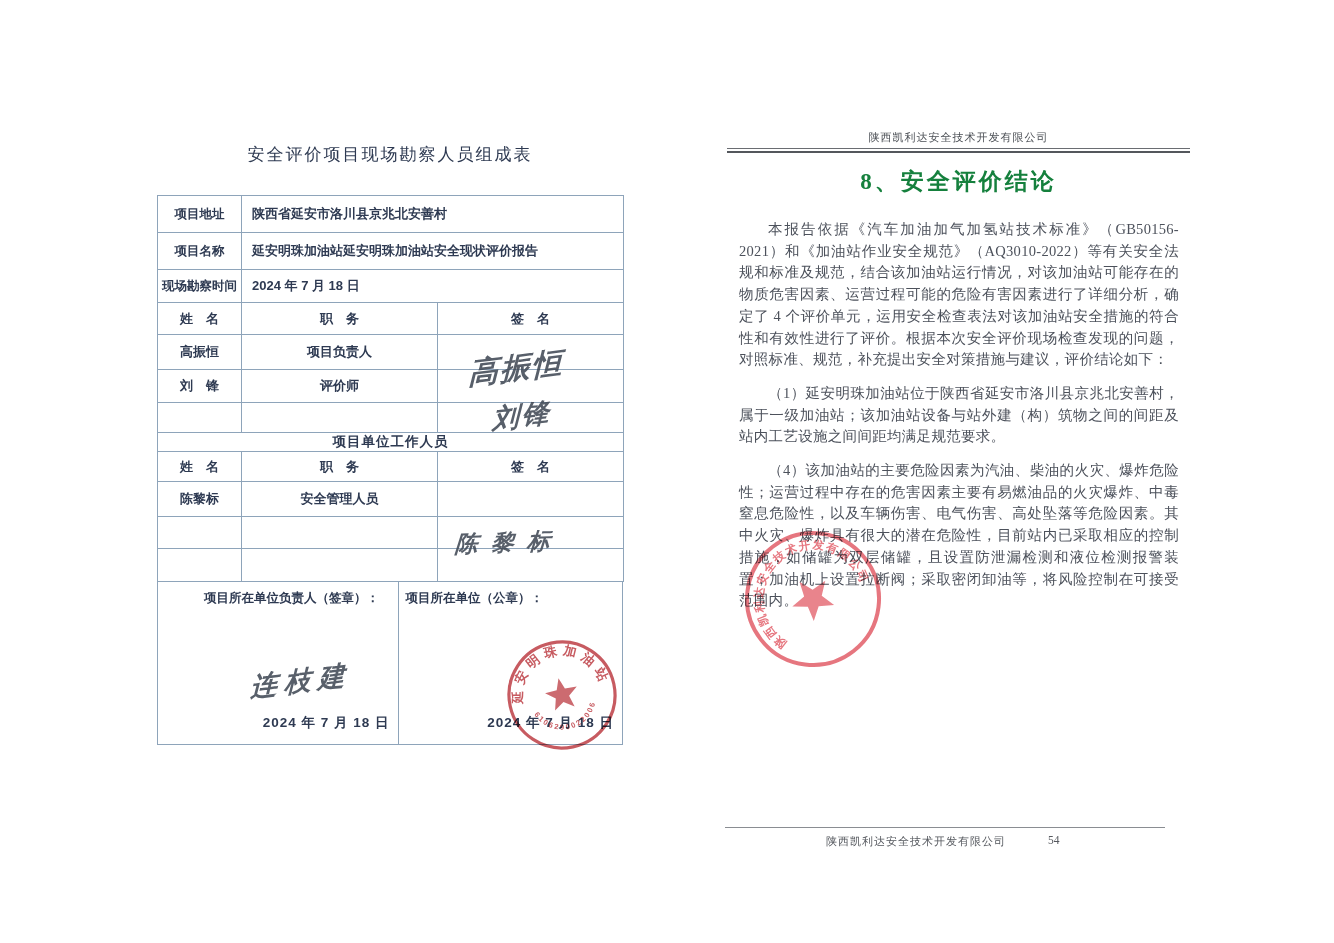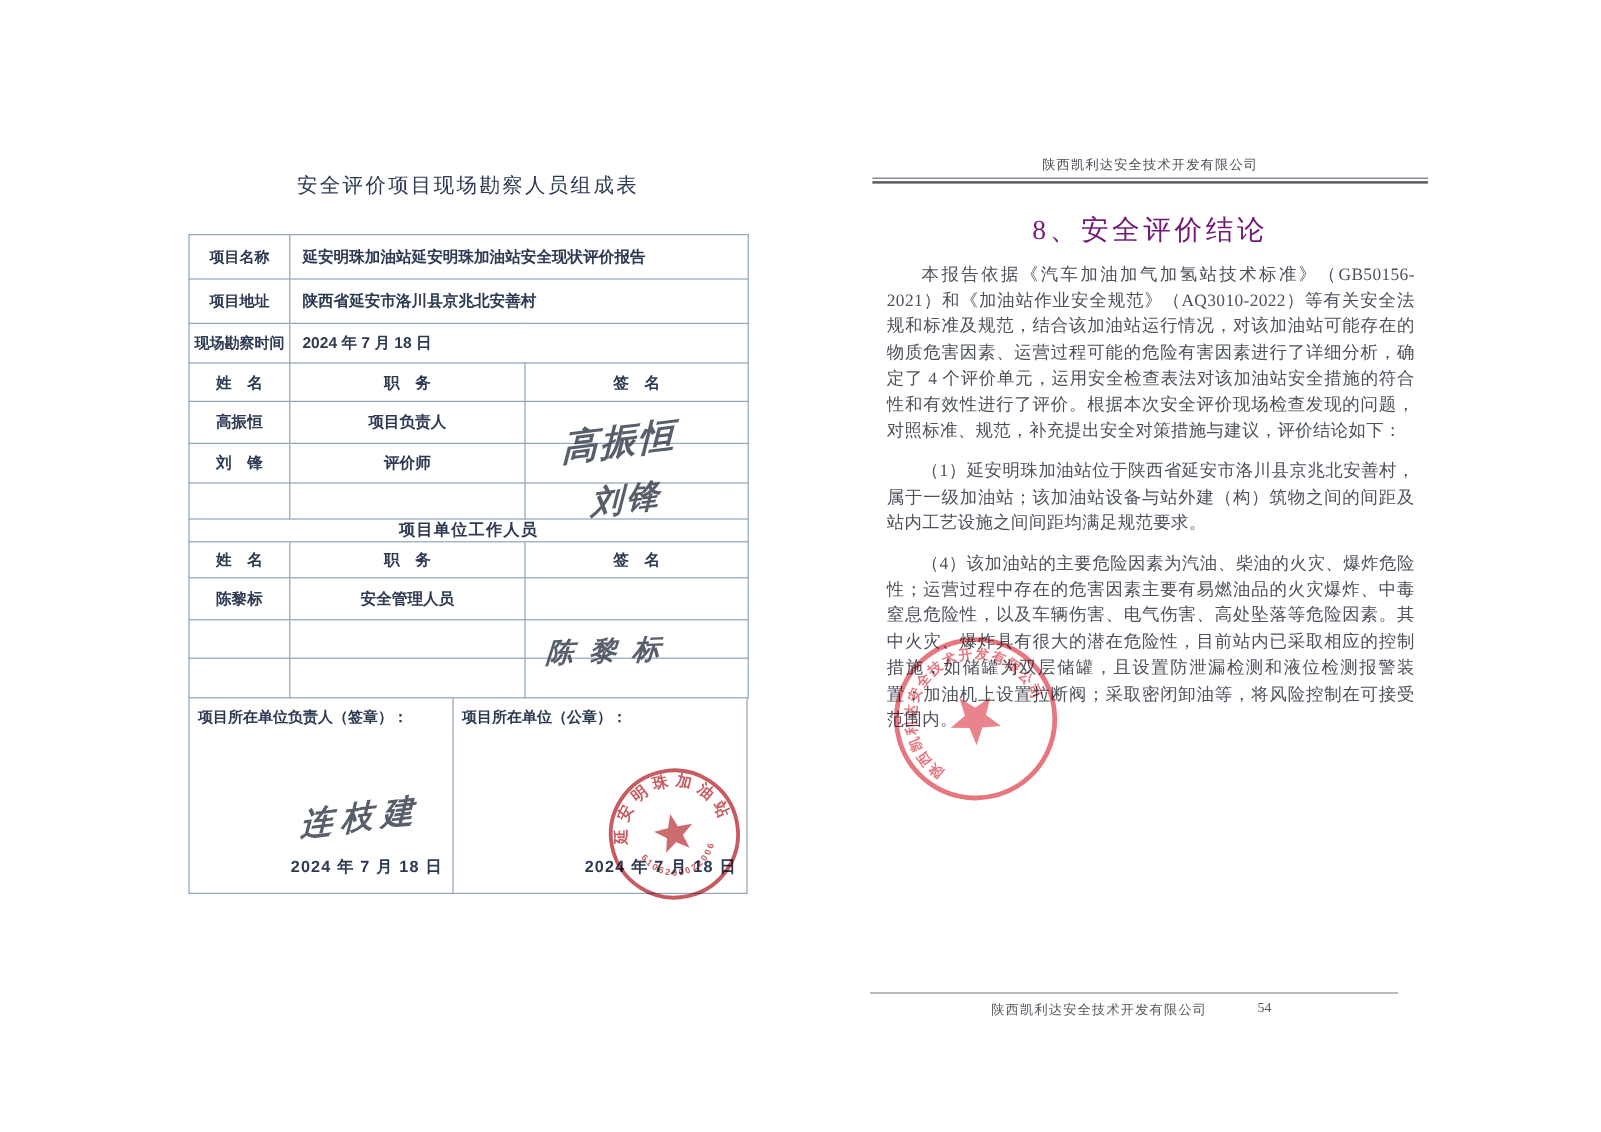--- a/index.html
+++ b/index.html
@@ -21,21 +21,21 @@
     padding:0 6px; overflow:hidden;
   }
   .ltable th { text-align:center; padding:0 2px; font-size:12.5px; }
   .ltable td.val { text-align:left; padding-left:10px; font-size:13px; }
   .ltable td.sect { text-align:center; font-size:13.5px; letter-spacing:1px; }
   .ltable td.hdr { text-align:center; font-size:13px; }
   .ltable td.name { text-align:center; }
   .ltable td.role { text-align:center; }
   .bottom-row {
     display:flex; width:466px; height:163px; box-sizing:border-box;
-    border:1px solid #8ea4ba; border-top:none;
+    border:1px solid #8ea4ba; border-top:none;padding-left:39px;
   }
   .bcell { position:relative; box-sizing:border-box; height:100%; }
   .bcell-left  { width:221px; border-right:1px solid #8ea4ba; }
   .bcell-right { width:245px; }
   .bcell .blabel {
     position:absolute; left:7px; top:8px; font-size:12.5px; font-weight:bold; color:#2e3a52;
   }
   .bcell .bdate {
     position:absolute; right:8px; bottom:12px; font-size:13.5px; font-weight:bold;
     color:#2e3a52; letter-spacing:1px;
@@ -58,22 +58,22 @@
 
   
   #right-page { position:absolute; left:667px; top:0; width:667px; height:943px; }
   .rp-header {
     position:absolute; left:727px; top:130px; width:463px; text-align:center;
     font-size:11px; color:#4c5056; letter-spacing:1px; font-family:"Liberation Serif", serif;
   }
   .rp-rule-thin  { position:absolute; left:727px; top:148px; width:463px; height:1px; background:#6a6d72; }
   .rp-rule-thick { position:absolute; left:727px; top:151px; width:463px; height:2px; background:#54575c; }
   .rp-title {
-    position:absolute; left:727px; top:176px; width:463px; text-align:center;
-    font-size:23px; font-weight:normal; color:#701a75; letter-spacing:3px;
+    position:absolute; left:727px; top:166px; width:463px; text-align:center;
+    font-size:23px; font-weight:bold; color:#15803d; letter-spacing:3px;
     font-family:"Liberation Serif", serif;
   }
   .rp-body {
     position:absolute; left:727px; top:207px; width:464px;
     font-size:14.5px; line-height:21.7px; color:#4c515b; text-align:justify;
     font-family:"Liberation Serif", serif; letter-spacing:.3px;
   }
   .rp-body p { margin:12px; text-indent:2em; }
   .bold-conclusion { font-weight:bold; color:#3a3f49; }
   .rp-footline { position:absolute; left:725px; top:827px; width:440px; height:1px; background:#8a8d92; }
@@ -95,26 +95,26 @@
 
   <div class="ltable-wrap">
     <table class="ltable">
       <colgroup>
           <col style="width:84px">
           <col style="width:196px">
           <col style="width:186px">
         </colgroup>
       <tbody>
           <tr style="height:37px">
+        <th>项目地址</th>
+        <td class="val" colspan="2">陕西省延安市洛川县京兆北安善村</td>
+      </tr>
+      <tr style="height:37px">
         <th>项目名称</th>
         <td class="val" colspan="2">延安明珠加油站延安明珠加油站安全现状评价报告</td>
-      </tr>
-      <tr style="height:37px">
-        <th>项目地址</th>
-        <td class="val" colspan="2">陕西省延安市洛川县京兆北安善村</td>
       </tr>
       <tr style="height:33px">
         <th>现场勘察时间</th>
         <td class="val" colspan="2">2024 年 7 月 18 日</td>
       </tr>
       <tr style="height:32px">
         <td class="hdr">姓　名</td>
         <td class="hdr">职　务</td>
         <td class="hdr">签　名</td>
       </tr>

